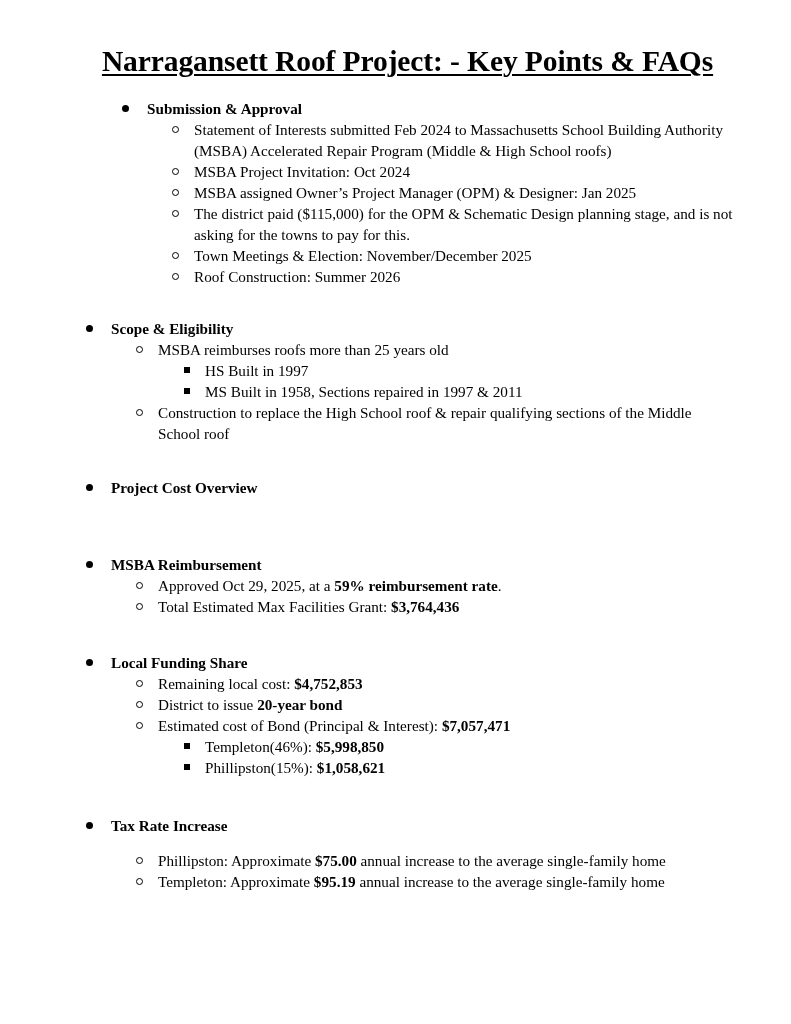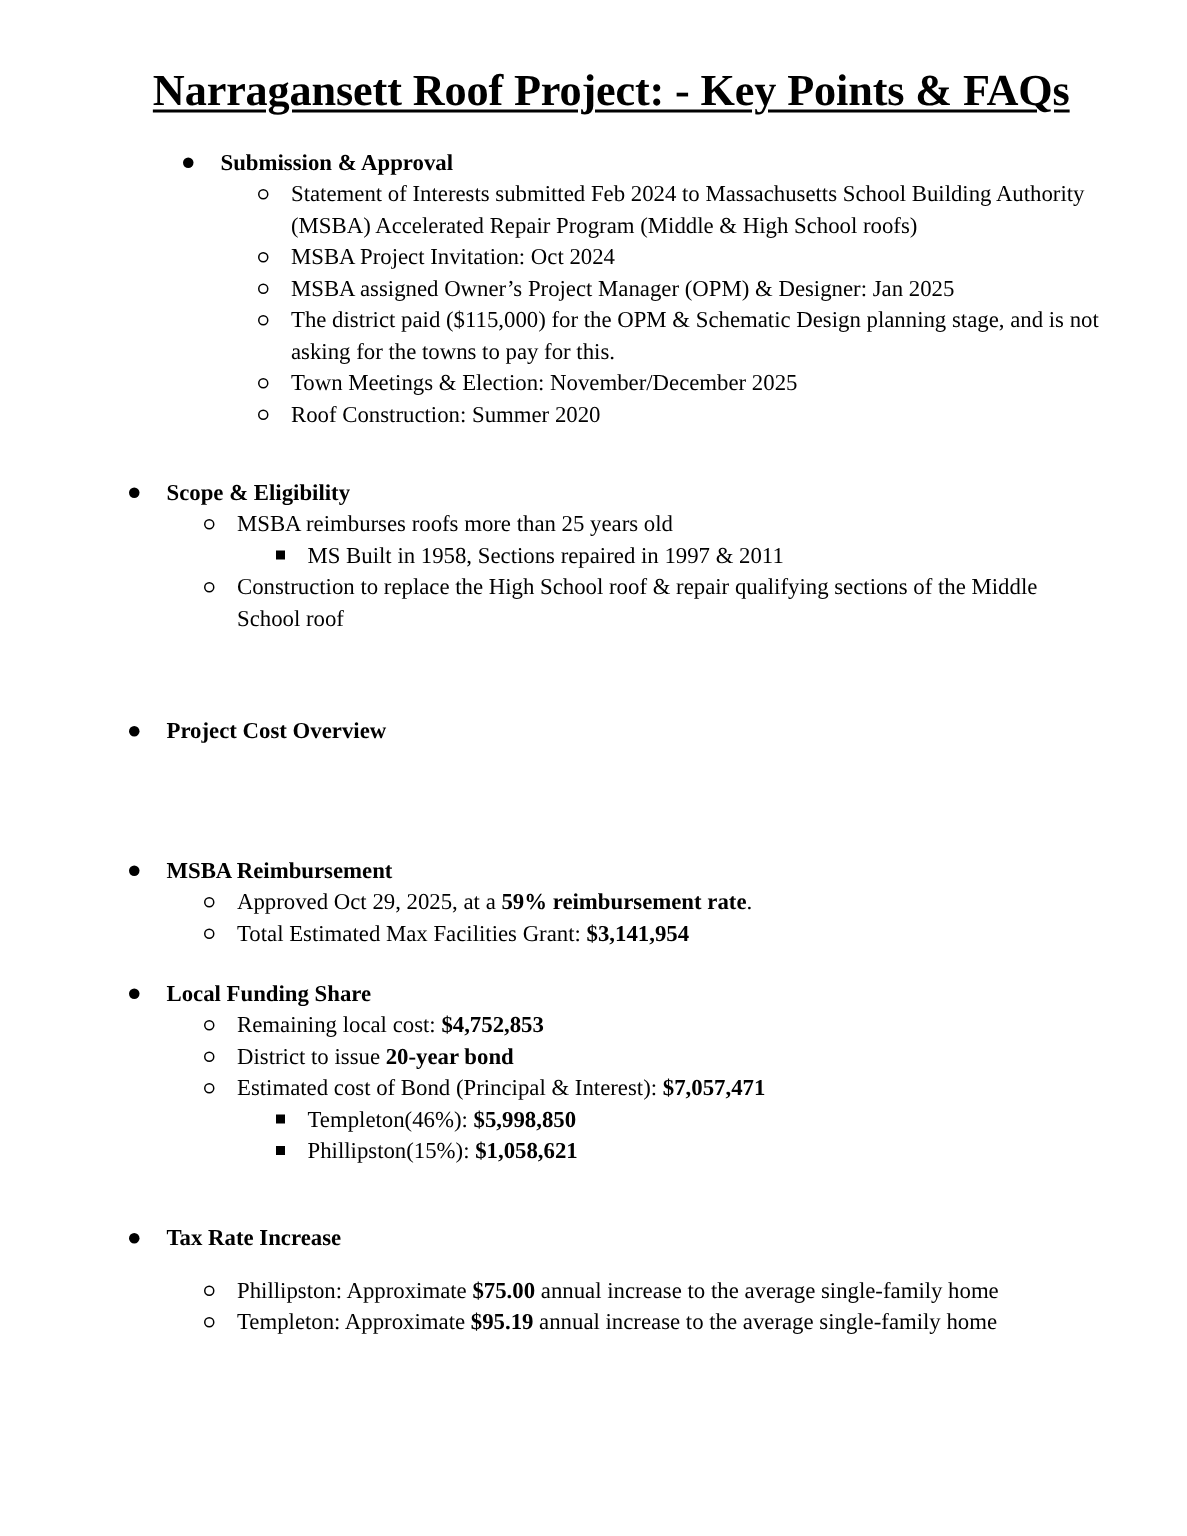--- a/index.html
+++ b/index.html
@@ -96,62 +96,66 @@
     <div class="row l2 wrap2">
       <span class="bullet"></span>
       <span class="text">The district paid ($115,000) for the OPM &amp; Schematic Design planning stage, and is not asking for the towns to pay for this.</span>
     </div>
     <div class="row l2">
       <span class="bullet"></span>
       <span class="text">Town Meetings &amp; Election: November/December 2025</span>
     </div>
     <div class="row l2">
       <span class="bullet"></span>
-      <span class="text">Roof Construction: Summer 2020</span>
+      <span class="text">Roof Construction: Summer 2026</span>
     </div>
   </div>
 
   <div class="section" style="top:318px;">
     <div class="row l1">
       <span class="bullet"></span>
       <span class="text">Scope &amp; Eligibility</span>
     </div>
     <div class="row l2">
       <span class="bullet"></span>
       <span class="text">MSBA reimburses roofs more than 25 years old</span>
     </div>
     <div class="row l3">
       <span class="bullet"></span>
+      <span class="text">HS Built in 1997</span>
+    </div>
+    <div class="row l3">
+      <span class="bullet"></span>
       <span class="text">MS Built in 1958, Sections repaired in 1997 &amp; 2011</span>
     </div>
     <div class="row l2 wrap2">
       <span class="bullet"></span>
       <span class="text">Construction to replace the High School roof &amp; repair qualifying sections of the Middle School roof</span>
     </div>
   </div>
 
   <div class="section" style="top:477px;">
     <div class="row l1">
       <span class="bullet"></span>
       <span class="text">Project Cost Overview</span>
     </div>
   </div>
 
-  <div class="section" style="top:554px;margin-top:16px;">
+  <div class="section" style="top:554px;">
     <div class="row l1">
       <span class="bullet"></span>
       <span class="text">MSBA Reimbursement</span>
     </div>
     <div class="row l2">
       <span class="bullet"></span>
       <span class="text"><span>Approved Oct 29, 2025, at a </span><b>59% reimbursement rate</b><span>.</span></span>
     </div>
     <div class="row l2">
       <span class="bullet"></span>
-      <span class="text"><span>Total Estimated Max Facilities Grant: </span><b>$3,141,954</b><span></span></span>
+      <span class="text"><span>Total Estimated Max Facilities Grant: </span><b>$3,764,436</b><span></span></span>
     </div>
   </div>
 
   <div class="section" style="top:652px;">
     <div class="row l1">
       <span class="bullet"></span>
       <span class="text">Local Funding Share</span>
     </div>
     <div class="row l2">
       <span class="bullet"></span>

